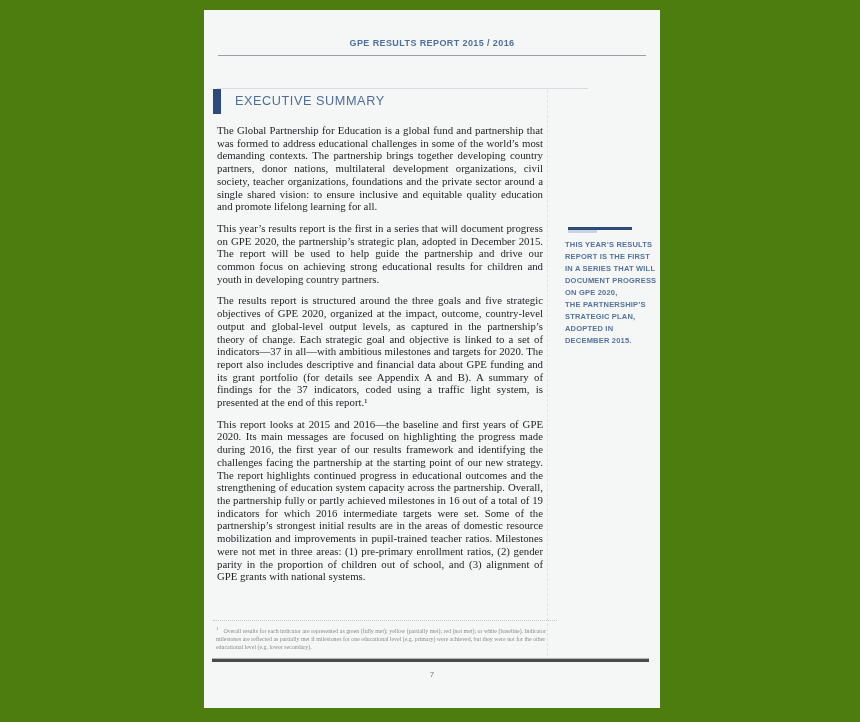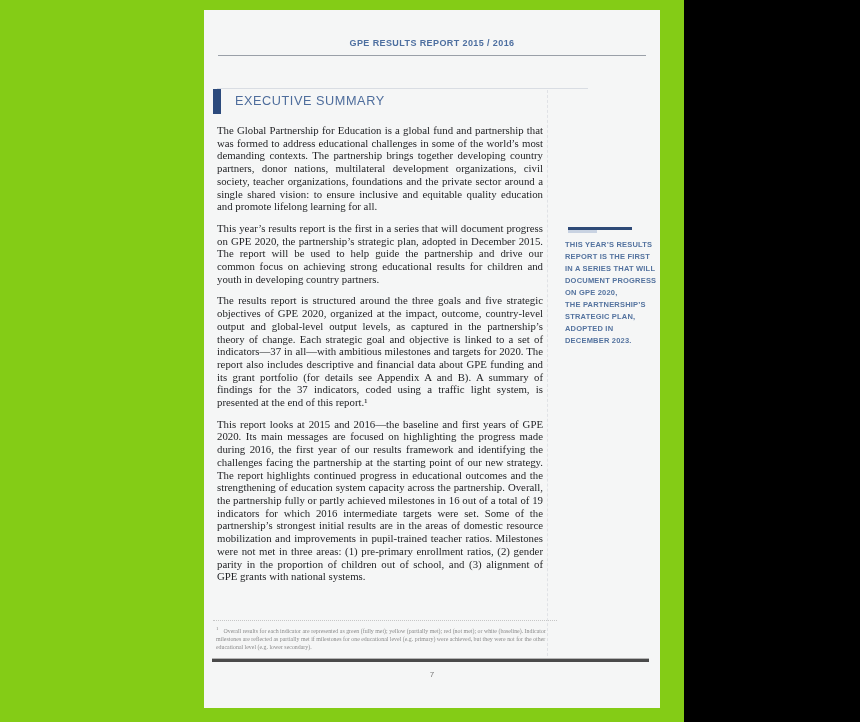--- a/index.html
+++ b/index.html
@@ -1,16 +1,16 @@
 <!DOCTYPE html>
 <html><head>
 <meta charset="utf-8">
 <style>
   html,body{margin:0;padding:0;background:#000;}
-  .canvas{position:relative;width:684px;height:722px;background:#84cc16;overflow:hidden;
+  .canvas{position:relative;width:860px;height:722px;background:#4d7c0f;overflow:hidden;
           font-family:"Liberation Sans",sans-serif;}
   .page{position:absolute;left:204px;top:10px;width:456px;height:698px;background:#f5f6f6;}
 
   .report-header-title{position:absolute;left:0;top:28px;width:100%;text-align:center;
       font-size:9px;line-height:10px;letter-spacing:.4px;color:#4d6fa0;font-weight:700;
       font-family:"Liberation Sans",sans-serif;}
   .header-rule{position:absolute;left:14px;top:45px;width:428px;height:0;
       border-top:1px solid #9aa0a8;}
 
   .section-rule{position:absolute;left:13px;top:78px;width:371px;height:0;
@@ -71,21 +71,21 @@
       <span class="seg-dark"></span><span class="seg-light"></span>
     </div>
     <div class="pull-quote">THIS YEAR’S RESULTS
 REPORT IS THE FIRST
 IN A SERIES THAT WILL
 DOCUMENT PROGRESS
 ON GPE 2020,
 THE PARTNERSHIP’S
 STRATEGIC PLAN,
 ADOPTED IN
-DECEMBER 2023.</div>
+DECEMBER 2015.</div>
 
     <div class="footnote-divider"></div>
     <div class="footnote"><sup>1</sup><span>Overall results for each indicator are represented as green (fully met); yellow (partially met); red (not met); or white (baseline). Indicator milestones are reflected as partially met if milestones for one educational level (e.g. primary) were achieved, but they were not for the other educational level (e.g. lower secondary).</span></div>
 
     <div class="bottom-rule"></div>
     <div class="page-number">7</div>
 
   </div>
 </div>
 

